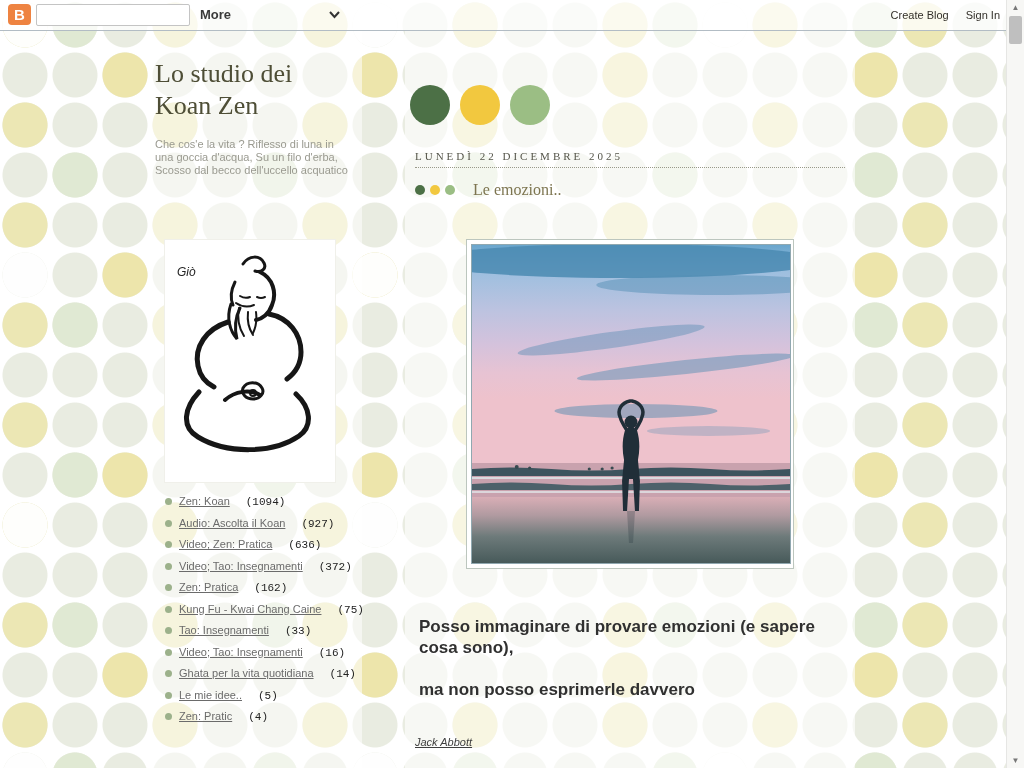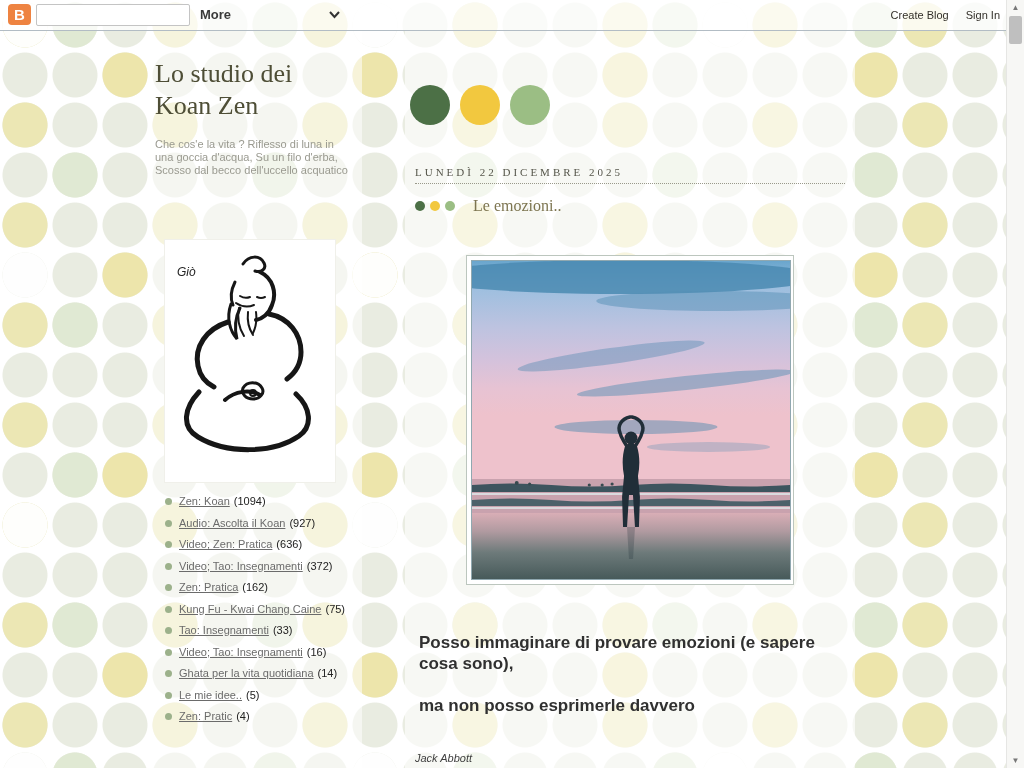--- a/index.html
+++ b/index.html
@@ -25,51 +25,51 @@
   .nav-search input{border:none;outline:none;flex:1;height:16px;font-size:12px;padding:0 4px;background:transparent;}
   .nav-search svg{margin-right:4px;}
   .nav-more{position:absolute;left:200px;top:0;height:30px;line-height:30px;font-size:13px;color:#3a3a3a;cursor:pointer;font-weight:bold;}
   .nav-chevron{position:absolute;left:328px;top:9px;cursor:pointer;}
   .nav-right{position:absolute;right:24px;top:0;height:30px;line-height:30px;font-size:11px;color:#33302a;}
   .nav-right a{color:#33302a;text-decoration:none;margin-left:14px;cursor:pointer;}
   
   #sidebar-col{position:absolute;left:150px;top:30px;width:212px;height:738px;
     background:rgba(255,255,255,.55);padding:16px 5px;box-sizing:border-box;}
   #main-col{position:absolute;left:405px;top:30px;width:450px;height:738px;
-    background:rgba(255,255,255,.62);box-sizing:border-box;padding:16px 10px;}
+    background:rgba(255,255,255,.62);box-sizing:border-box;padding:0 10px;}
   
   .blog-title{margin:12px 0 0 0;width:180px;font-family:"Liberation Serif",serif;font-weight:normal;
     font-size:26px;line-height:32px;color:#4e4e36;}
   .blog-desc{margin-top:16px;width:200px;font-size:11px;line-height:13px;color:#9a9a90;}
   
   .profile-img{margin:63px 0 0 10px;width:170px;height:242px;background:#fff;position:relative;box-shadow:0 0 0 1px #f0f0ea;}
   .profile-caption{position:absolute;left:12px;top:25px;font-size:12px;font-style:italic;font-weight:normal;color:#222;}
   
   .side-heading{margin:26px 0 0 10px;width:182px;font-family:"Liberation Serif",serif;font-size:12px;
     letter-spacing:3px;color:#6a6a55;padding-bottom:5px;border-bottom:1px dotted #9a9a88;}
   .side-list{list-style:none;margin:9px 0 0 10px;padding:0;}
   .side-list li{height:21.5px;line-height:21.5px;font-size:11px;white-space:nowrap;}
   .bullet{display:inline-block;width:7px;height:7px;border-radius:50%;background:#9cb18b;margin-right:7px;}
   .side-list a{color:#6b6b6b;text-decoration:underline;cursor:pointer;}
-  .side-count{color:#222;margin-left:4px;}
+  .side-count{color:#222;margin-left:16px;font-family:Liberation Mono, monospace;}
   
   .accent-circles{position:absolute;left:5px;top:55px;display:flex;}
   .accent-circles span{width:40px;height:40px;border-radius:50%;margin-right:10px;}
   .c-dark{background:#4c7046;} .c-yellow{background:#f2c83f;} .c-light{background:#9bbe84;}
   .post-date{margin-top:120px;font-family:"Liberation Serif",serif;font-size:11px;letter-spacing:3px;
     color:#55554a;padding-bottom:5px;border-bottom:1px dotted #99998a;}
   .post-title-row{margin-top:13px;display:flex;align-items:center;}
   .post-title-row i{width:10px;height:10px;border-radius:50%;margin-right:5px;}
   .post-title{margin-left:13px;font-family:"Liberation Serif",serif;font-size:16px;color:#7d7550;text-decoration:none;cursor:pointer;}
   .post-photo-frame{margin:40px auto 0 auto;width:328px;background:#fff;border:1px solid #bcc6be;padding:4px;box-sizing:border-box;}
   .post-photo{display:block;width:318px;height:318px;border:1px solid #90a8b0;}
   .post-body{margin-top:47px;font-size:17px;line-height:21px;font-weight:bold;color:#303030;width:438px;}
   .post-body p{margin:4px;}
   .post-body p + p{margin-top:21px;}
-  .post-author{margin-top:36px;font-size:11px;font-style:italic;color:#3f3f3f;}
+  .post-author{margin-top:36px;font-size:11px;font-style:italic;color:#3f3f3f;text-decoration:underline;}
   
   #scrollbar{position:absolute;right:0;top:0;width:17px;height:768px;background:#f7f7f5;border-left:1px solid #e6e6e4;z-index:50;}
   .scroll-btn{position:absolute;left:0;width:17px;height:15px;text-align:center;font-size:8px;color:#777;line-height:15px;cursor:pointer;}
   .scroll-up{top:0;} .scroll-down{bottom:0;}
   .scroll-thumb{position:absolute;left:2px;top:16px;width:13px;height:28px;background:#bfbfbf;border-radius:2px;cursor:pointer;}
 </style>
 </head>
 <body>
 
 <div id="page">

